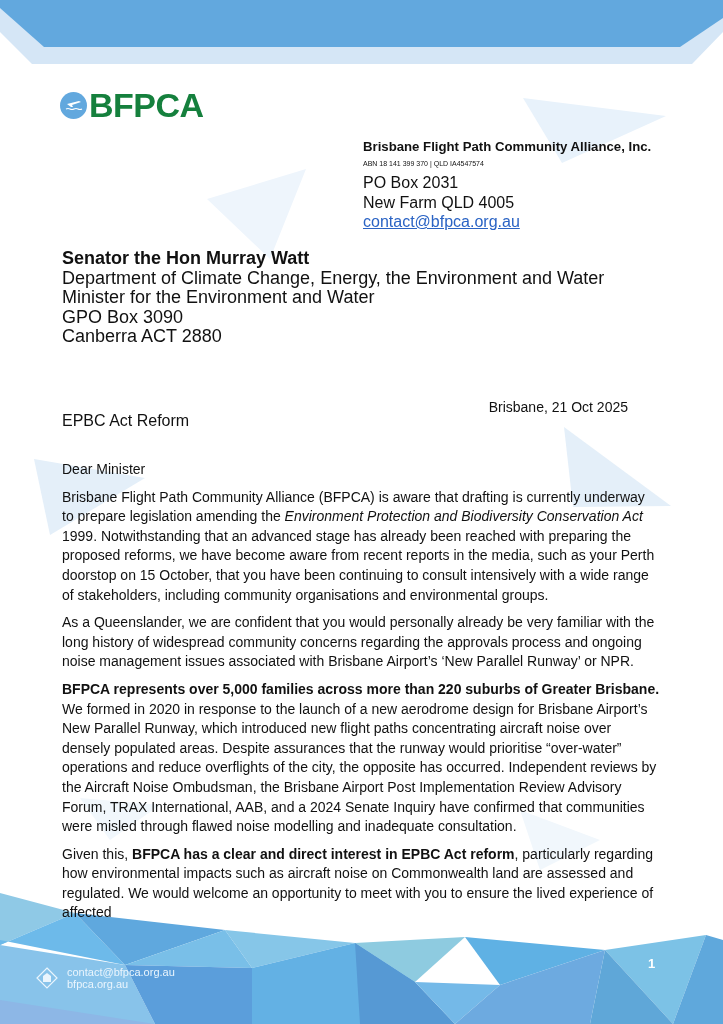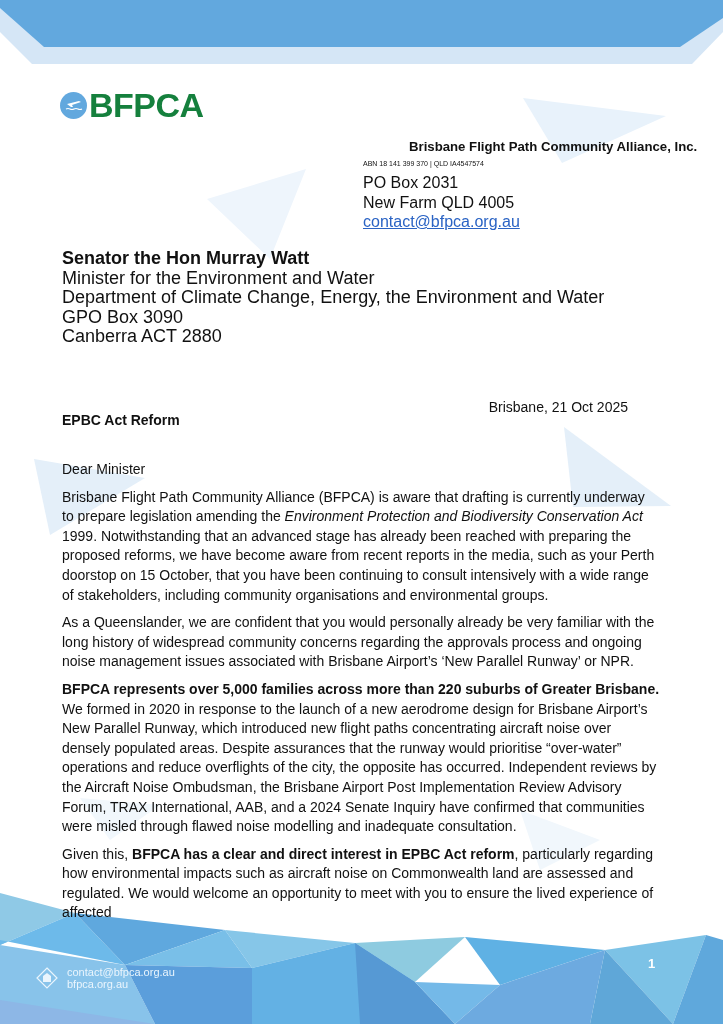--- a/index.html
+++ b/index.html
@@ -8,28 +8,28 @@
       background: #ffffff; font-family: "Liberation Sans", sans-serif; color: #111;
     }
     .bg { position: absolute; left: 0; top: 0; width: 723px; height: 1024px; }
     .logo { position: absolute; left: 60px; top: 88px; display: flex; align-items: center; }
     .logo-circle {
       width: 27px; height: 27px; border-radius: 50%; background: #62a8de;
       display: flex; align-items: center; justify-content: center; margin-right: 2px;
     }
     .logo-text { font-weight: bold; font-size: 34px; color: #15803d; letter-spacing: -0.5px; line-height: 34px; }
     .org { position: absolute; left: 363px; top: 139px; }
-    .org-name { font-weight: bold; font-size: 13.2px; line-height: 16px; margin-left: 46px; }
+    .org-name { font-weight: bold; font-size: 13.2px; line-height: 16px; }
     .org-abn { font-size: 7px; margin-top: 4px; line-height: 9px; }
     .org-addr { font-size: 16px; line-height: 19.5px; margin-top: 5px; }
     a.link { color: #2a63c4; text-decoration: underline; }
     .recipient { position: absolute; left: 62px; top: 249px; font-size: 18px; line-height: 19.5px; }
     .recipient .name { font-weight: bold; }
     .date { position: absolute; right: 95px; top: 399px; font-size: 14px; }
-    .subject { position: absolute; left: 62px; top: 412px; font-size: 14px; font-weight: bold; }
+    .subject { position: absolute; left: 62px; top: 412px; font-size: 16px; font-weight: normal; }
     .body { position: absolute; left: 62px; top: 460px; width: 610px; font-size: 14px; line-height: 19.6px; }
     .body p { margin: 0 12px 8px 0; }
     .footer-contact { position: absolute; left: 36px; top: 966px; display: flex; align-items: center; }
     .footer-icon { width: 22px; height: 22px; margin-right: 9px; }
     .footer-lines { color: #eaf5fd; font-size: 11px; line-height: 12px; }
     .page-num { position: absolute; left: 648px; top: 956px; color: #ffffff; font-weight: bold; font-size: 13px; }
   </style>
 </head>
 <body>
 
@@ -81,22 +81,22 @@
   <div class="org-abn">ABN 18 141 399 370 | QLD IA4547574</div>
   <div class="org-addr">
     <div>PO Box 2031</div>
     <div>New Farm QLD 4005</div>
     <div><a class="link">contact@bfpca.org.au</a></div>
   </div>
 </div>
 
 <div class="recipient">
   <div class="name">Senator the Hon Murray Watt</div>
+  <div>Department of Climate Change, Energy, the Environment and Water</div>
   <div>Minister for the Environment and Water</div>
-  <div>Department of Climate Change, Energy, the Environment and Water</div>
   <div>GPO Box 3090</div>
   <div>Canberra ACT 2880</div>
 </div>
 
 <div class="date">Brisbane, 21 Oct 2025</div>
 <div class="subject">EPBC Act Reform</div>
 
 <div class="body">
   <p>Dear Minister</p>
   <p><span>Brisbane Flight Path Community Alliance (BFPCA) is aware that drafting is currently underway to prepare legislation amending the </span><em>Environment Protection and Biodiversity Conservation Act</em><span> 1999. Notwithstanding that an advanced stage has already been reached with preparing the proposed reforms, we have become aware from recent reports in the media, such as your Perth doorstop on 15 October, that you have been continuing to consult intensively with a wide range of stakeholders, including community organisations and environmental groups.</span></p>

